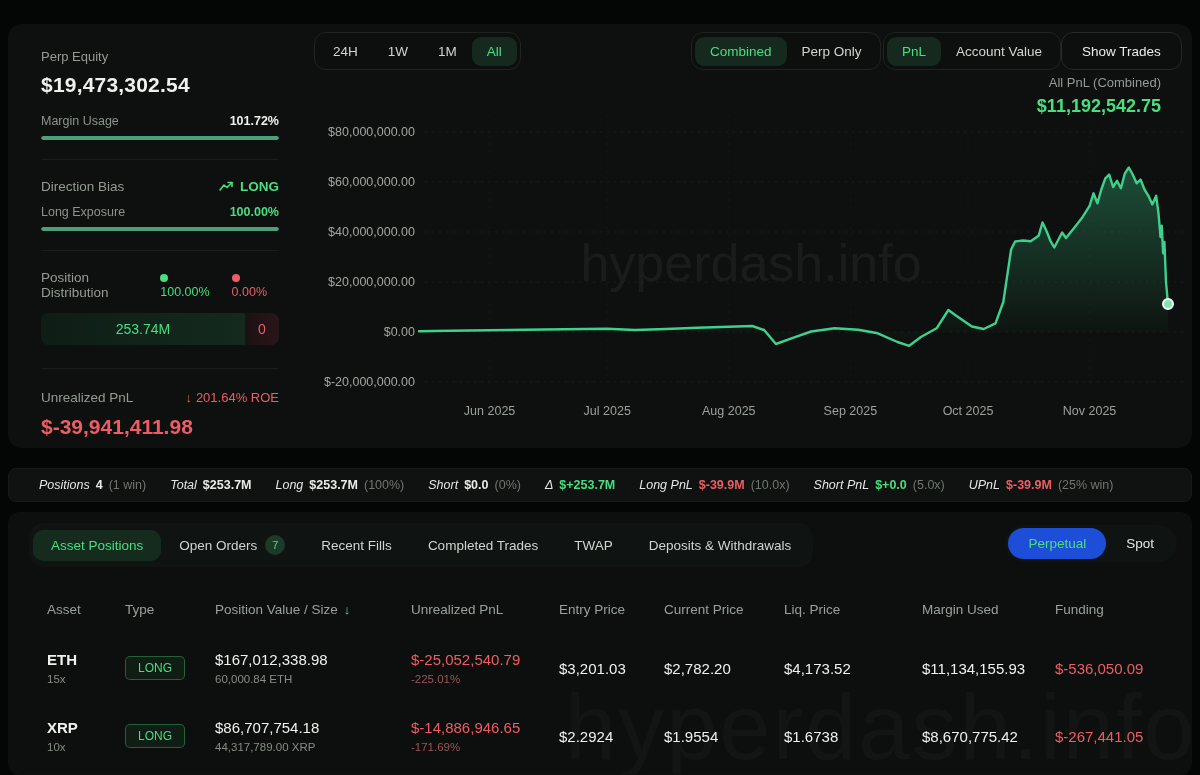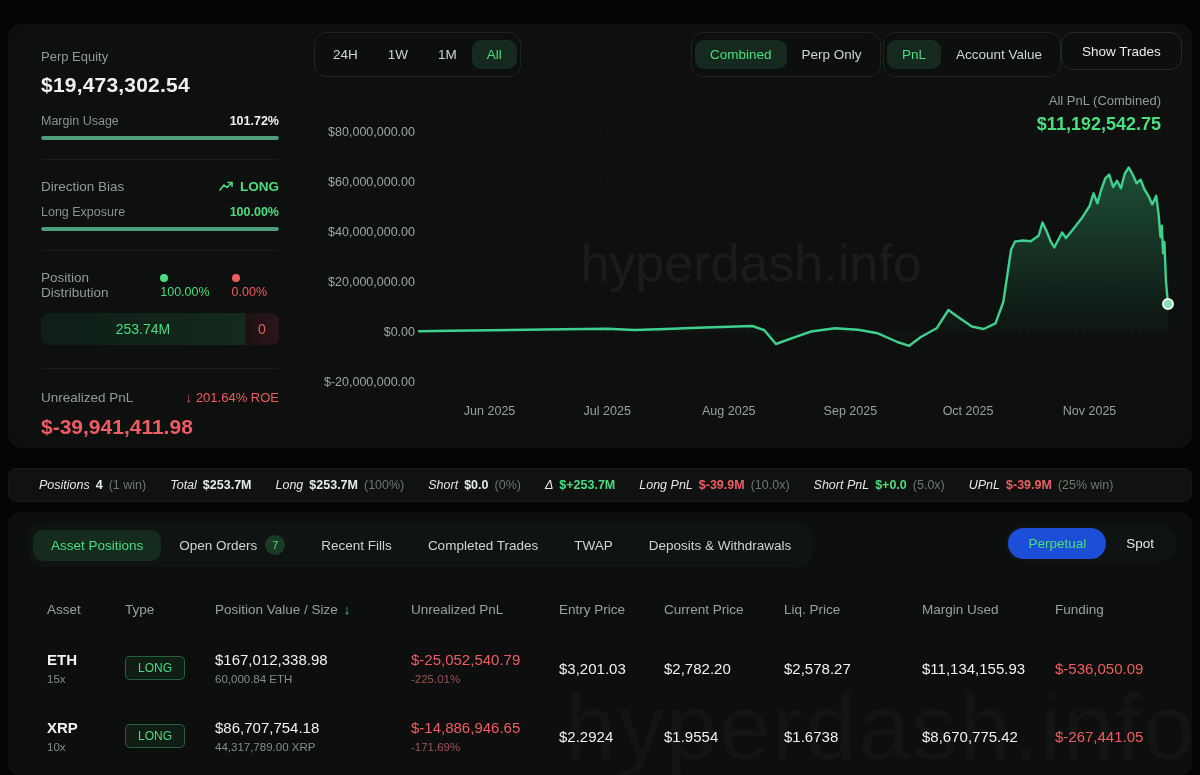--- a/index.html
+++ b/index.html
@@ -30,27 +30,27 @@
   .dir-val { display:flex; align-items:center; gap:6px; font-size:13.5px; font-weight:600; }
   .legend { display:flex; align-items:center; gap:10px; font-size:12.5px; }
   .dot { display:inline-block; width:8px; height:8px; border-radius:50%; margin-right:4px; }
   .dist-bar { display:flex; height:32px; border-radius:8px; overflow:hidden; margin-top:13px; }
   .dist-long { flex:1; background:linear-gradient(90deg,#0e1d16,#142a1e); display:flex; align-items:center; justify-content:center; font-size:14px; color:#4ade80; }
   .dist-short { width:34px; background:linear-gradient(90deg,#1c1113,#2b151a); display:flex; align-items:center; justify-content:center; font-size:14px; color:#ee5d63; }
   .red-val { font-size:21px; font-weight:700; color:#ee5d63; margin-top:10px; }
   .roe { font-size:13px; color:#ee5d63; display:flex; align-items:center; gap:4px; }
 
   
-  .btn-group { position:absolute; top:7px; display:inline-flex; align-items:center; background:#0c0f0d; border:1px solid #1e2420; border-radius:12px; padding:3px; height:45px; }
+  .btn-group { position:absolute; top:7px; display:inline-flex; align-items:center; background:#0c0f0d; border:1px solid #1e2420; border-radius:12px; padding:3px; height:38px; }
   .btn { border:none; background:transparent; color:#cfd5cf; font-size:13.5px; font-family:inherit; padding:7px 15px; border-radius:9px; cursor:pointer; white-space:nowrap; }
   .btn.active { background:#15291e; color:#4ade80; }
   #show-trades-btn { position:absolute; left:1052px; top:7px; height:38px; background:#0c0f0d; border:1px solid #252b26; border-radius:12px; color:#e8ebe8; font-size:13.5px; font-family:inherit; padding:0 20px; cursor:pointer; }
 
   
-  .allpnl { position:absolute; right:30px; top:68px; text-align:right; }
+  .allpnl { position:absolute; right:30px; top:50px; text-align:right; }
   .allpnl .lbl { font-size:13px; }
   .allpnl .val { font-size:18px; font-weight:700; color:#4ade80; margin-top:6px; }
 
   #pnl-chart { position:absolute; left:310px; top:74px; }
 
   
   #summary-bar { left:8px; top:468px; width:1184px; height:34px; border-radius:8px; background:#0f1210; border:1px solid #171b18;
     display:flex; align-items:center; padding:0 30px; gap:24px; font-size:12.5px; white-space:nowrap; }
   .sum-item { display:flex; gap:6px; align-items:center; }
   .sum-lbl { color:#e5e5e5;font-style:italic; }
@@ -304,21 +304,21 @@
     <div>
       <div class="cell-main">$167,012,338.98</div>
       <div class="cell-sub">60,000.84 ETH</div>
     </div>
     <div>
       <div class="upnl-main">$-25,052,540.79</div>
       <div class="upnl-sub">-225.01%</div>
     </div>
     <div class="cell-main">$3,201.03</div>
     <div class="cell-main">$2,782.20</div>
-    <div class="cell-main">$2,578.27</div>
+    <div class="cell-main">$4,173.52</div>
     <div class="cell-main">$11,134,155.93</div>
     <div class="funding">$-536,050.09</div>
   </div>
 
   <div id="row-1" class="grid-row trow">
     <div>
       <div class="asset-name">XRP</div>
       <div class="lev">10x</div>
     </div>
     <div><span class="type-badge">LONG</span></div>

